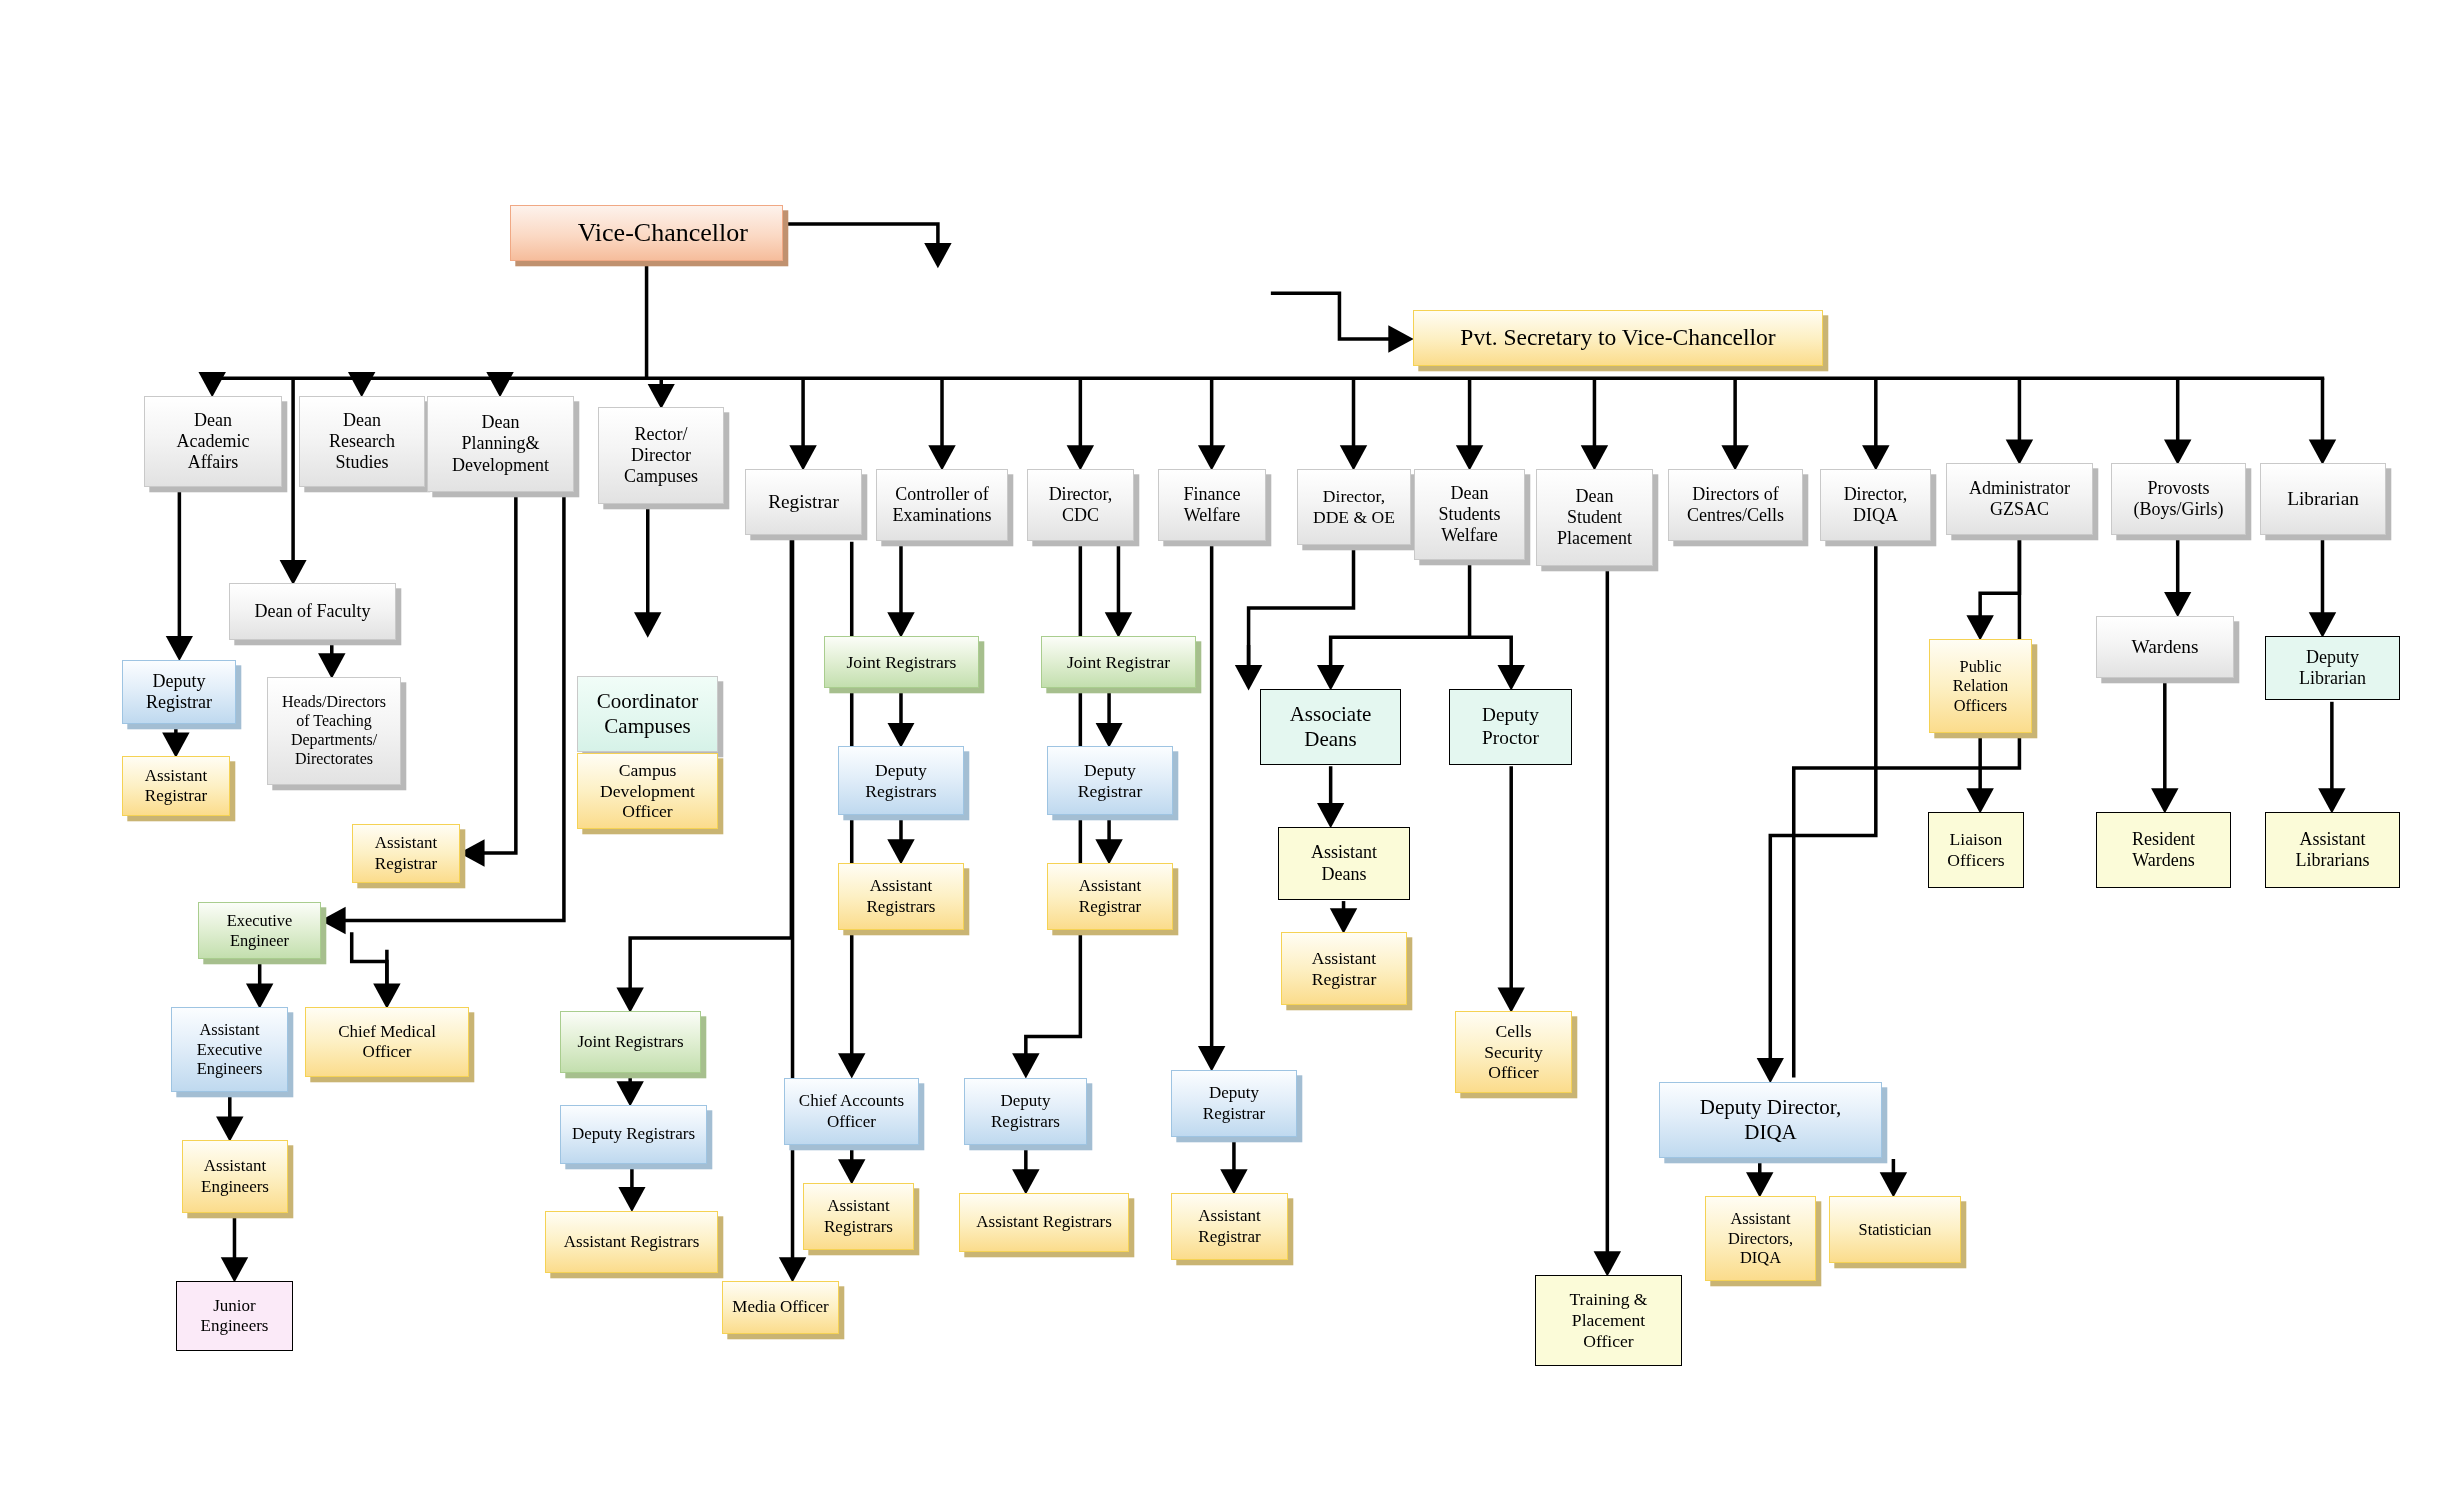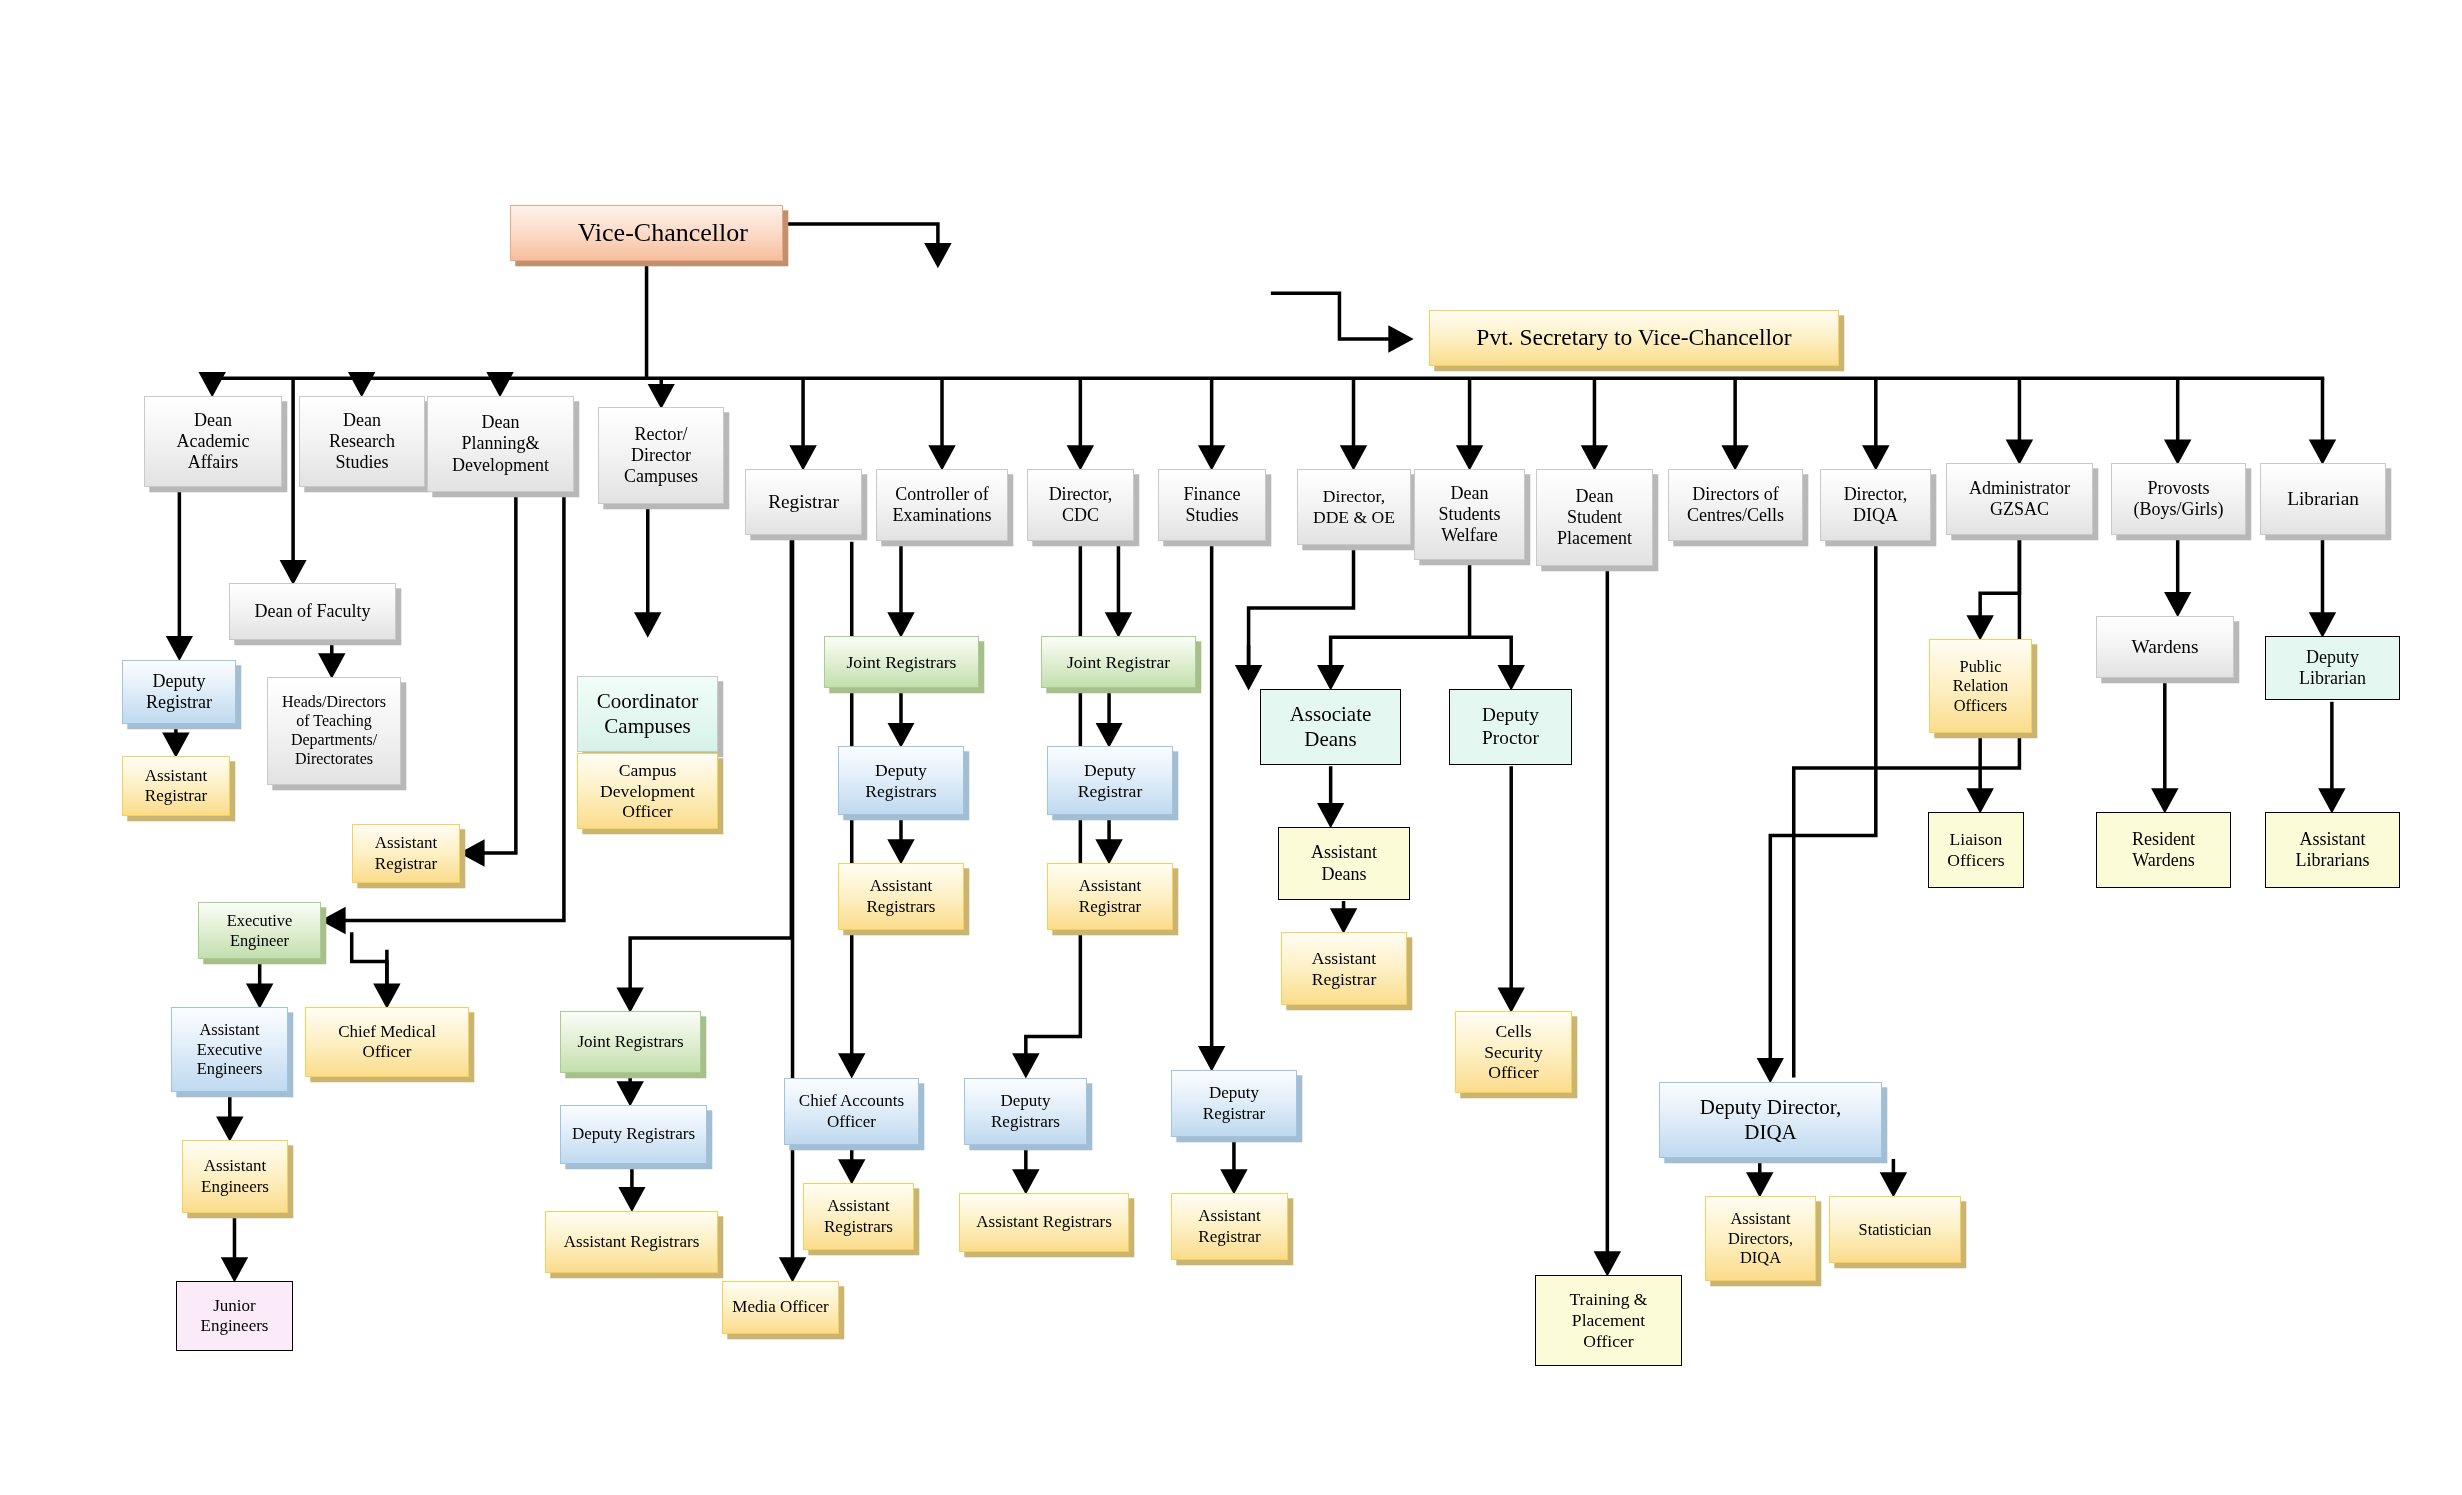--- a/index.html
+++ b/index.html
@@ -165,40 +165,40 @@
       <path d="M443,1638 L443,1711"></path>
       <path d="M392,1865 L392,1938"></path>
       <path d="M400,2072 L400,2178"></path>
 
       <path d="M600,1590 L600,1640 L660,1640 L660,1711" marker-end="none"></path>
       <path d="M660,1620 L660,1711"></path>
     </g>
   </svg>
 
 <div class="node peach grad" style="left: 510px; top: 205px; width: 273px; height: 56px; font-size: 26px; padding-left: 36px;">Vice-Chancellor</div>
-    <div class="node yellow grad" style="left: 1413px; top: 310px; width: 410px; height: 56px; font-size: 23.5px; margin-left: 16px;">Pvt. Secretary to Vice-Chancellor</div>
+    <div class="node yellow grad" style="left: 1413px; top: 310px; width: 410px; height: 56px; font-size: 23.5px;">Pvt. Secretary to Vice-Chancellor</div>
     <div class="node gray grad" style="left: 144px; top: 396px; width: 138px; height: 91px; font-size: 18px;">Dean
 Academic
 Affairs</div>
     <div class="node gray grad" style="left: 299px; top: 396px; width: 126px; height: 91px; font-size: 18px;">Dean
 Research
 Studies</div>
     <div class="node gray grad" style="left: 427px; top: 396px; width: 147px; height: 96px; font-size: 18px;">Dean
 Planning&amp;
 Development</div>
     <div class="node gray grad" style="left: 598px; top: 407px; width: 126px; height: 97px; font-size: 18px;">Rector/
 Director
 Campuses</div>
     <div class="node gray grad" style="left: 745px; top: 469px; width: 117px; height: 66px; font-size: 19.3px;">Registrar</div>
     <div class="node gray grad" style="left: 876px; top: 469px; width: 132px; height: 72px; font-size: 18px;">Controller of
 Examinations</div>
     <div class="node gray grad" style="left: 1027px; top: 469px; width: 107px; height: 72px; font-size: 18px;">Director,
 CDC</div>
     <div class="node gray grad" style="left: 1158px; top: 469px; width: 108px; height: 72px; font-size: 18px;">Finance
-Studies</div>
+Welfare</div>
     <div class="node gray grad" style="left: 1297px; top: 469px; width: 114px; height: 76px; font-size: 17.6px;">Director,
 DDE &amp; OE</div>
     <div class="node gray grad" style="left: 1414px; top: 469px; width: 111px; height: 91px; font-size: 18px;">Dean
 Students
 Welfare</div>
     <div class="node gray grad" style="left: 1536px; top: 469px; width: 117px; height: 97px; font-size: 18px;">Dean
 Student
 Placement</div>
     <div class="node gray grad" style="left: 1668px; top: 469px; width: 135px; height: 72px; font-size: 18px;">Directors of
 Centres/Cells</div>

